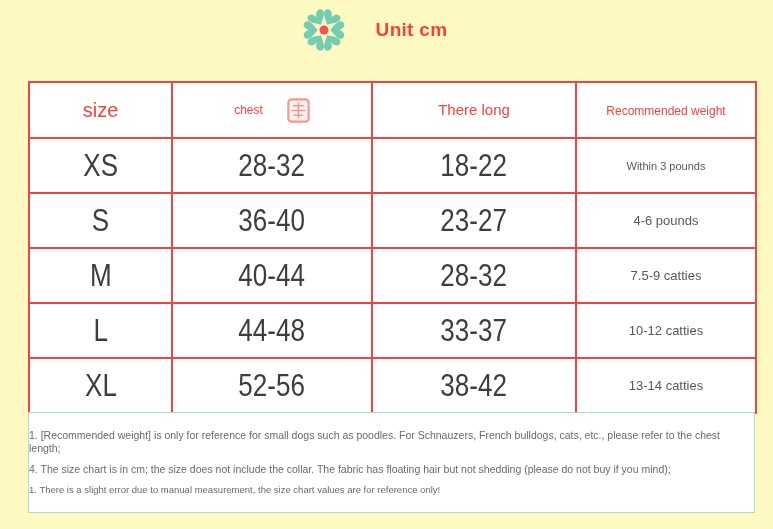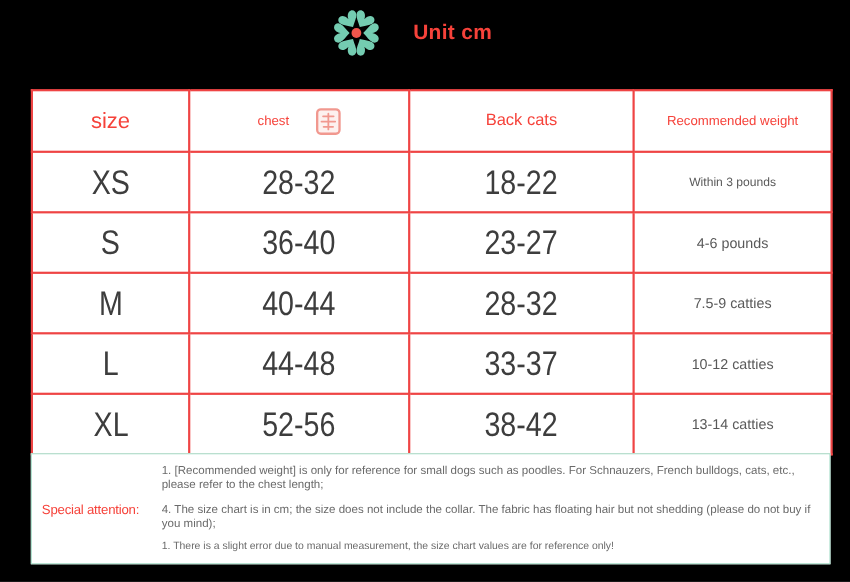--- a/index.html
+++ b/index.html
@@ -2,21 +2,21 @@
 <html><head>
 <meta charset="utf-8">
 <style>
   * { box-sizing: border-box; margin: 0; padding: 0; }
   html,body { background:#fff; }
   body {
     width: 773px; height: 529px;
     font-family: "Liberation Sans", sans-serif;
     position: relative; overflow: hidden;
   }
-  .page { position: relative; width: 773px; height: 529px; background:#000000; }
+  .page { position: relative; width: 773px; height: 529px; background:#fef9c3; }
 
   
   .hdr {
     position: absolute; top: 8px; left: 0; width: 100%;
     display: flex; align-items: center; justify-content: center;
     gap: 30px; transform: translateX(-12px);
   }
   .hdr .title {
     color: #f6423a; font-size: 19px; font-weight: bold; letter-spacing: 0.3px;
   }
@@ -108,21 +108,21 @@
             <rect x="1.4" y="1.4" width="21.2" height="23.2" rx="3.5" fill="#fdf1ef" stroke="#f1988f" stroke-width="2.2"></rect>
             <g stroke="#f1988f" stroke-width="1.7" stroke-linecap="round">
               <line x1="7" y1="8" x2="17" y2="8"></line>
               <line x1="5.5" y1="13" x2="18.5" y2="13"></line>
               <line x1="7.5" y1="18" x2="16.5" y2="18"></line>
               <line x1="12" y1="5.5" x2="12" y2="20.5"></line>
             </g>
           </svg>
         </span>
       </th>
-      <th><span class="h-back">Back cats</span></th>
+      <th><span class="h-back">There long</span></th>
       <th><span class="h-wt">Recommended weight</span></th>
     </tr>
     <tr>
       <td class="size-cell"><span class="cond">XS</span></td>
       <td class="num-cell"><span class="cond">28-32</span></td>
       <td class="num-cell"><span class="cond">18-22</span></td>
       <td class="wt-cell small">Within 3 pounds</td>
     </tr>
     <tr>
       <td class="size-cell"><span class="cond">S</span></td>
@@ -145,21 +145,20 @@
     <tr>
       <td class="size-cell"><span class="cond">XL</span></td>
       <td class="num-cell"><span class="cond">52-56</span></td>
       <td class="num-cell"><span class="cond">38-42</span></td>
       <td class="wt-cell">13-14 catties</td>
     </tr>
   </tbody>
     </table>
 
   <div class="notes-box">
-    <div class="notes-label">Special attention:</div>
     <div class="notes-list">
       <p class="n1">1. [Recommended weight] is only for reference for small dogs such as poodles. For Schnauzers, French bulldogs, cats, etc., please refer to the chest length;</p>
       <p class="n2">4. The size chart is in cm; the size does not include the collar. The fabric has floating hair but not shedding (please do not buy if you mind);</p>
       <p class="n3">1. There is a slight error due to manual measurement, the size chart values are for reference only!</p>
     </div>
   </div>
 
 </div>
 
 </body></html>

